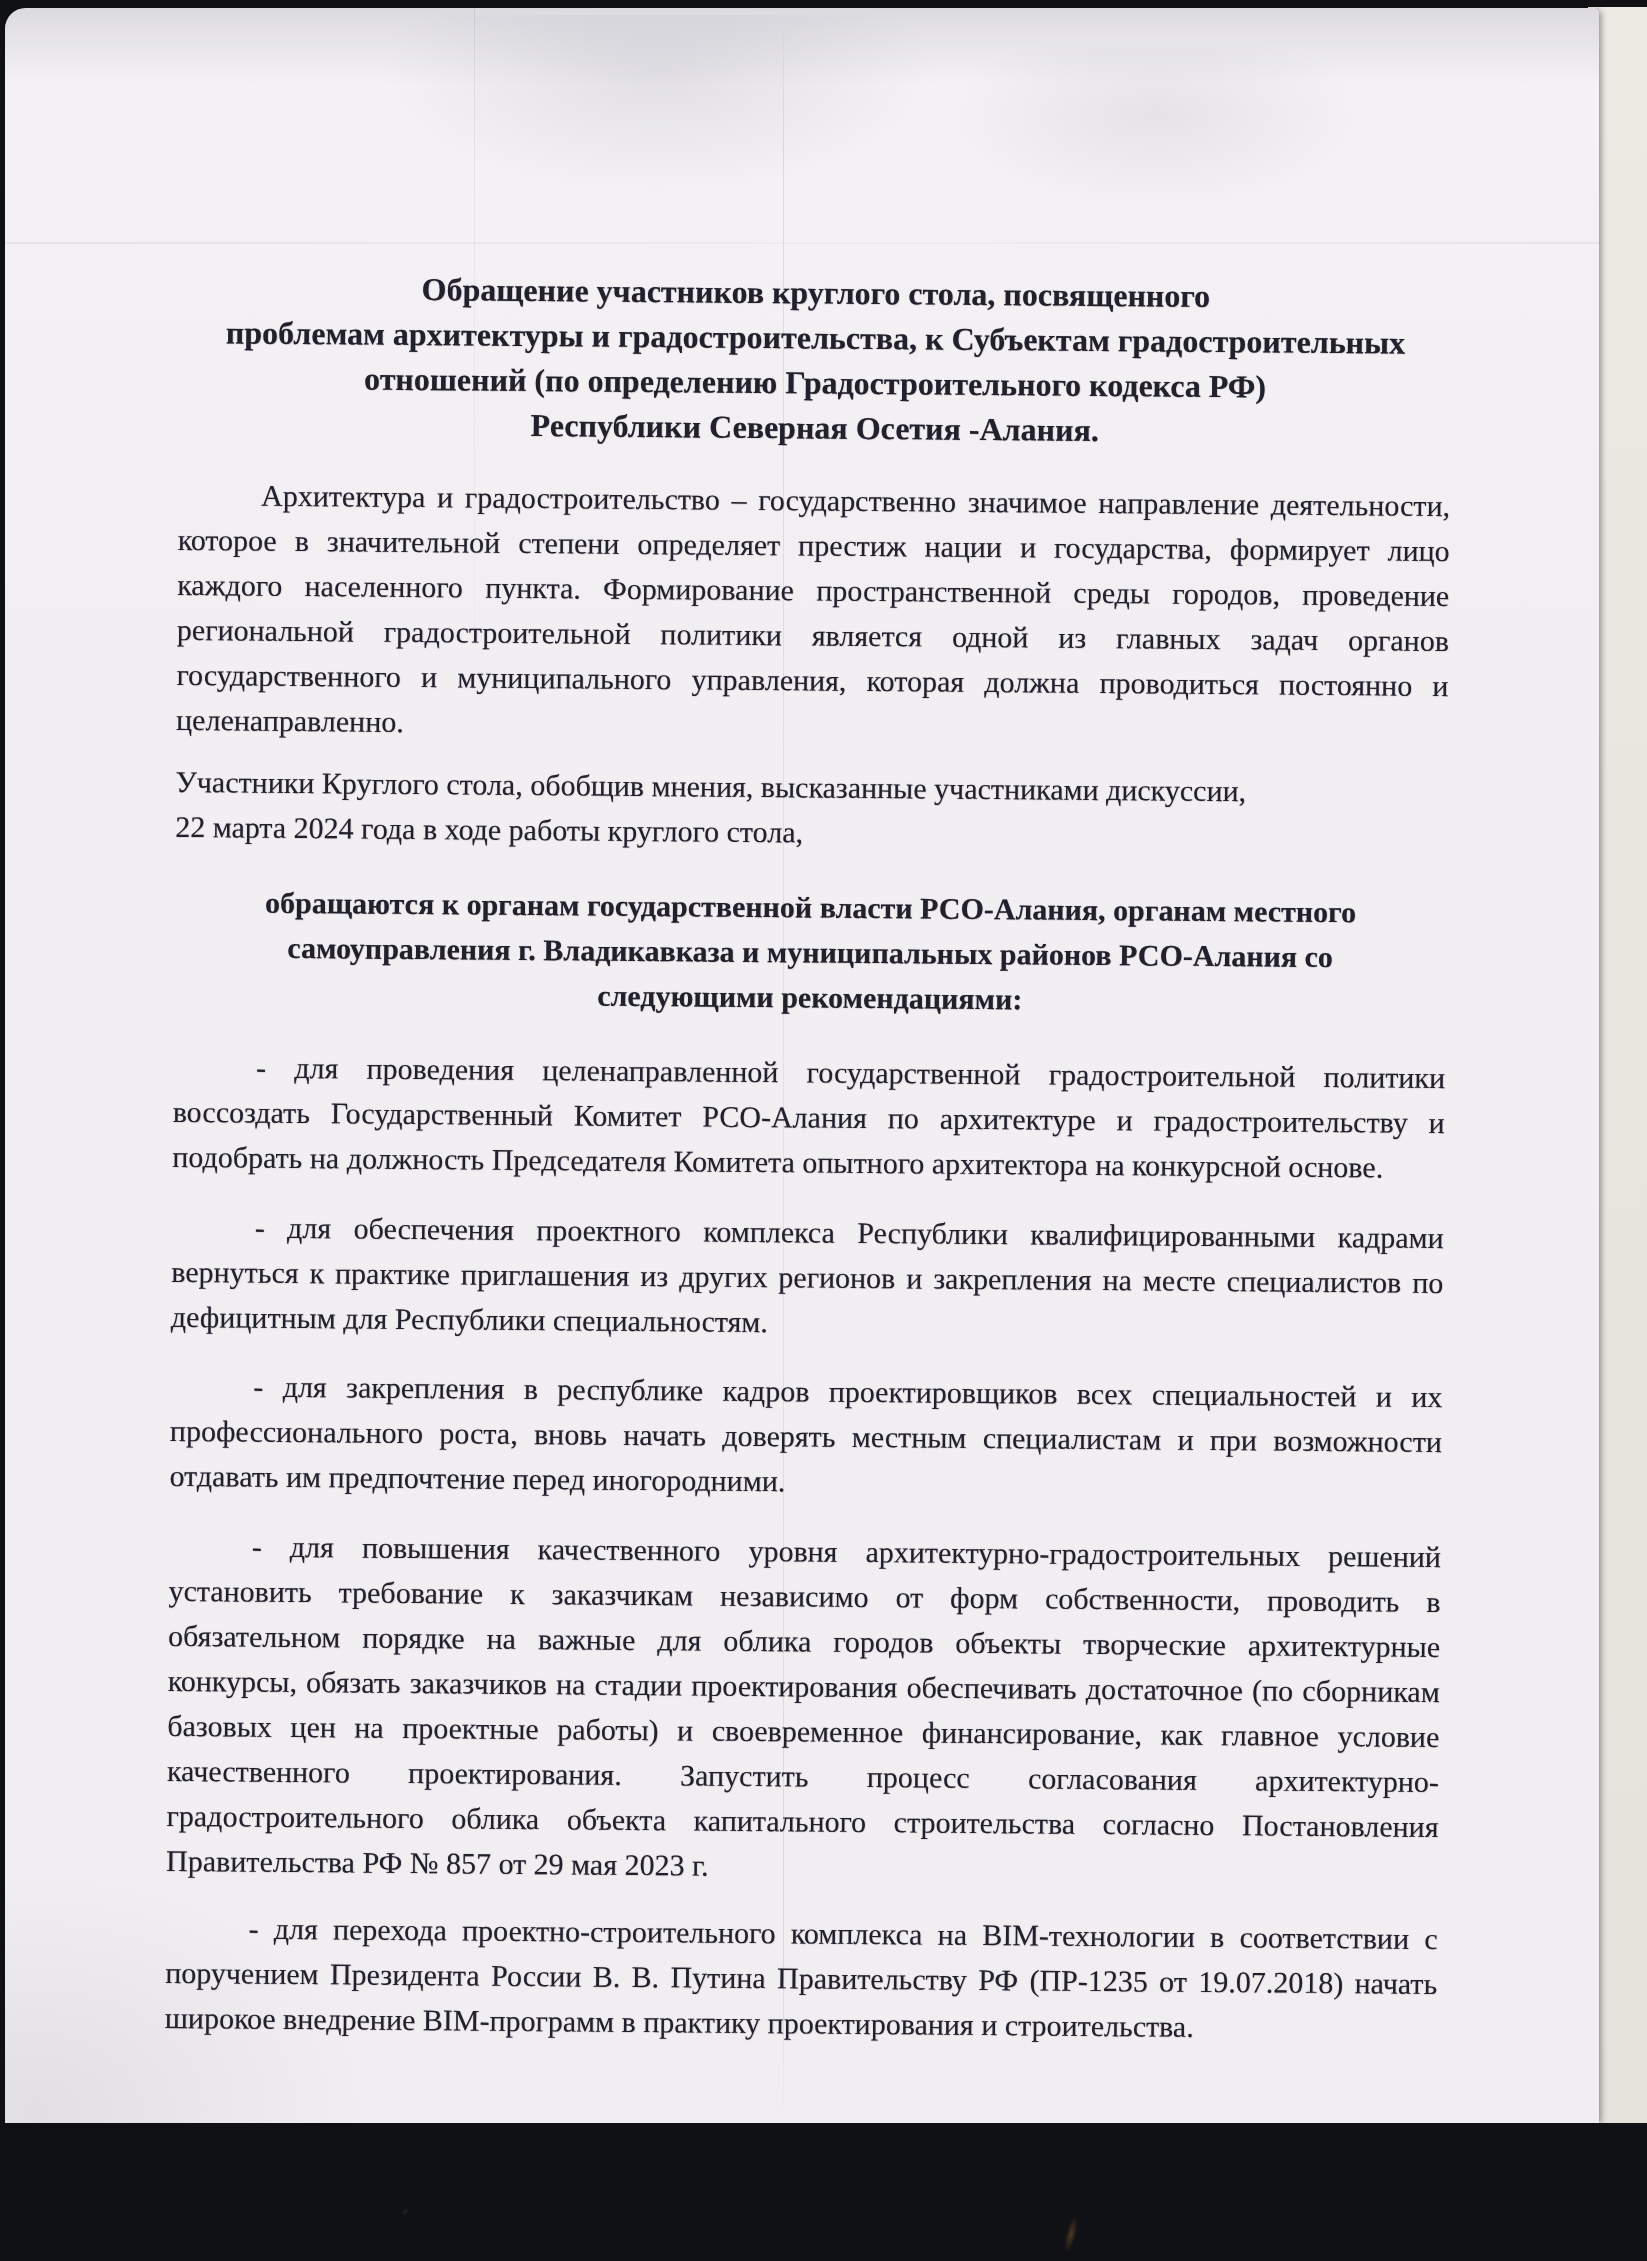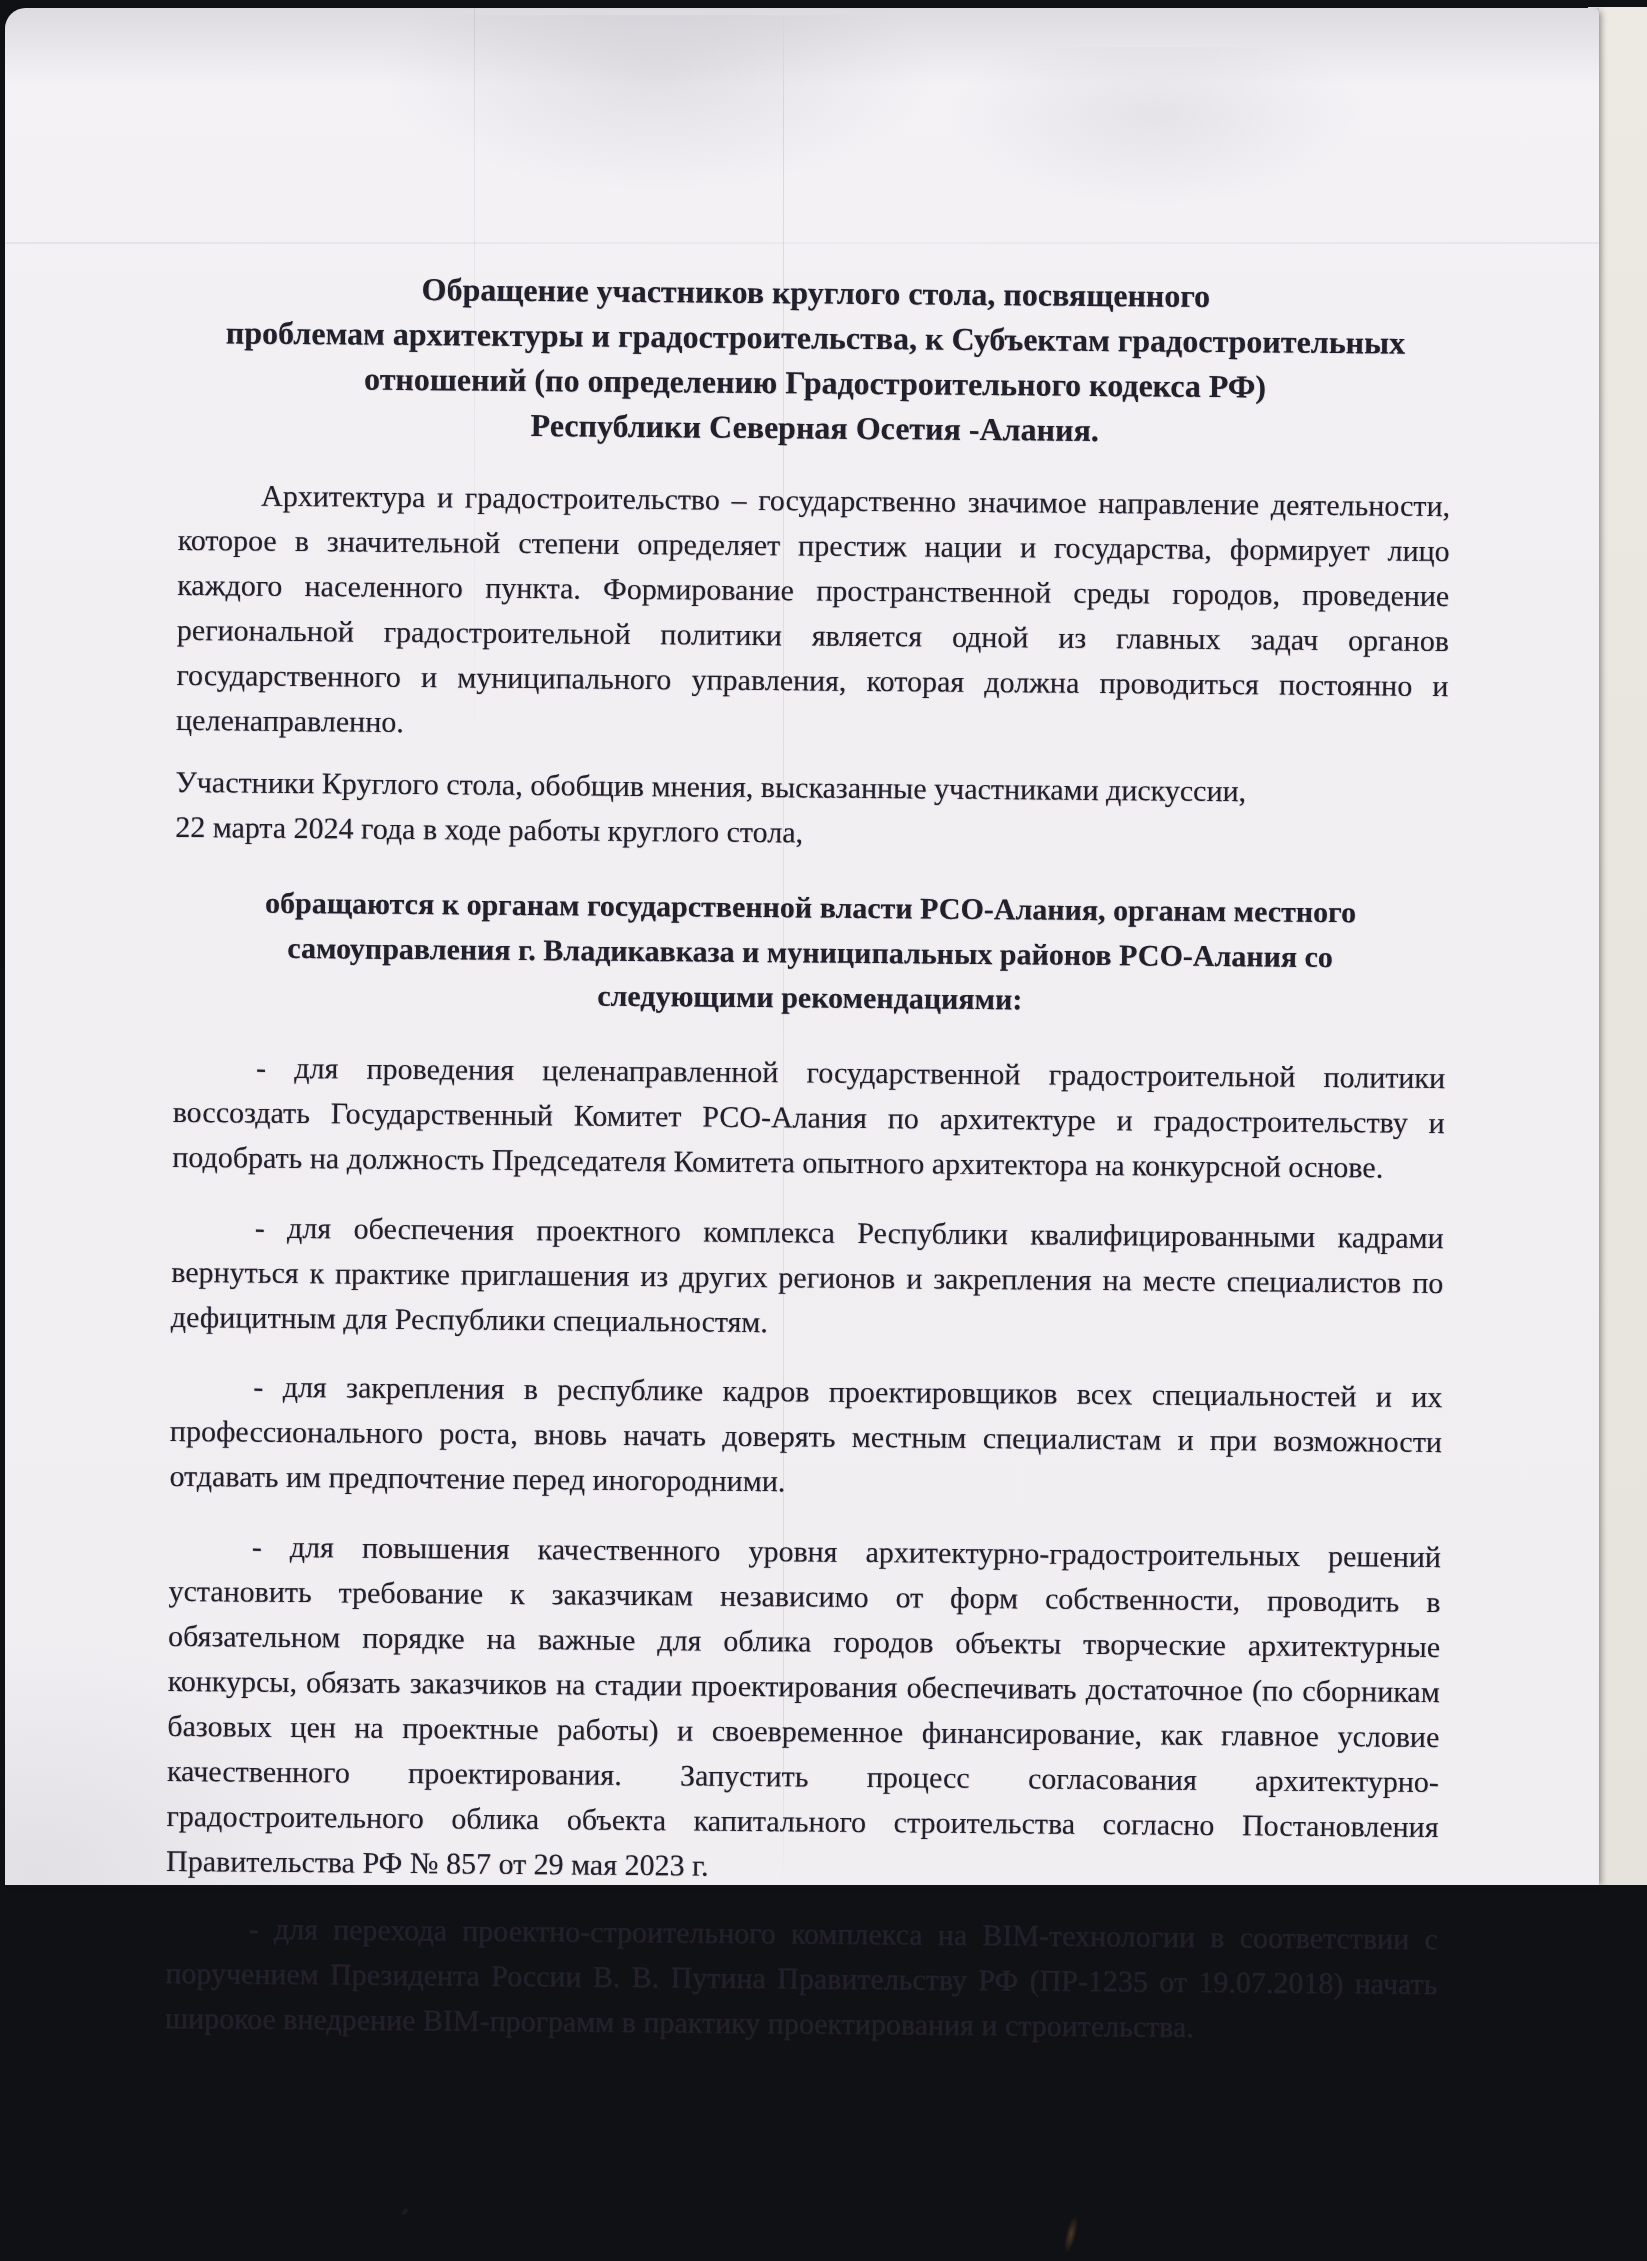--- a/index.html
+++ b/index.html
@@ -3,21 +3,21 @@
 <meta charset="utf-8">
 <style>
   html, body {
     margin: 0; padding: 0;
     width: 1647px; height: 2261px;
     background: #101114;
     overflow: hidden;
     font-family: "Liberation Serif", "DejaVu Serif", serif;
   }
   .scan {
-    position: relative; width: 1647px; height: 1885px;
+    position: relative; width: 1647px; height: 2123px;
   }
   
   .backing {
     position: absolute; top: 6.5px; right: 0; bottom: 0; width: 59px;
     background: linear-gradient(180deg, #edeae3 0%, #e9e6df 40%, #e6e3dc 100%);
   }
   
   .paper {
     position: absolute; left: 4.5px; top: 8.4px; right: 48px; bottom: 0;
     background: linear-gradient(180deg, #f4f2f5 0%, #f1eff2 30%, #f0eef1 100%);

